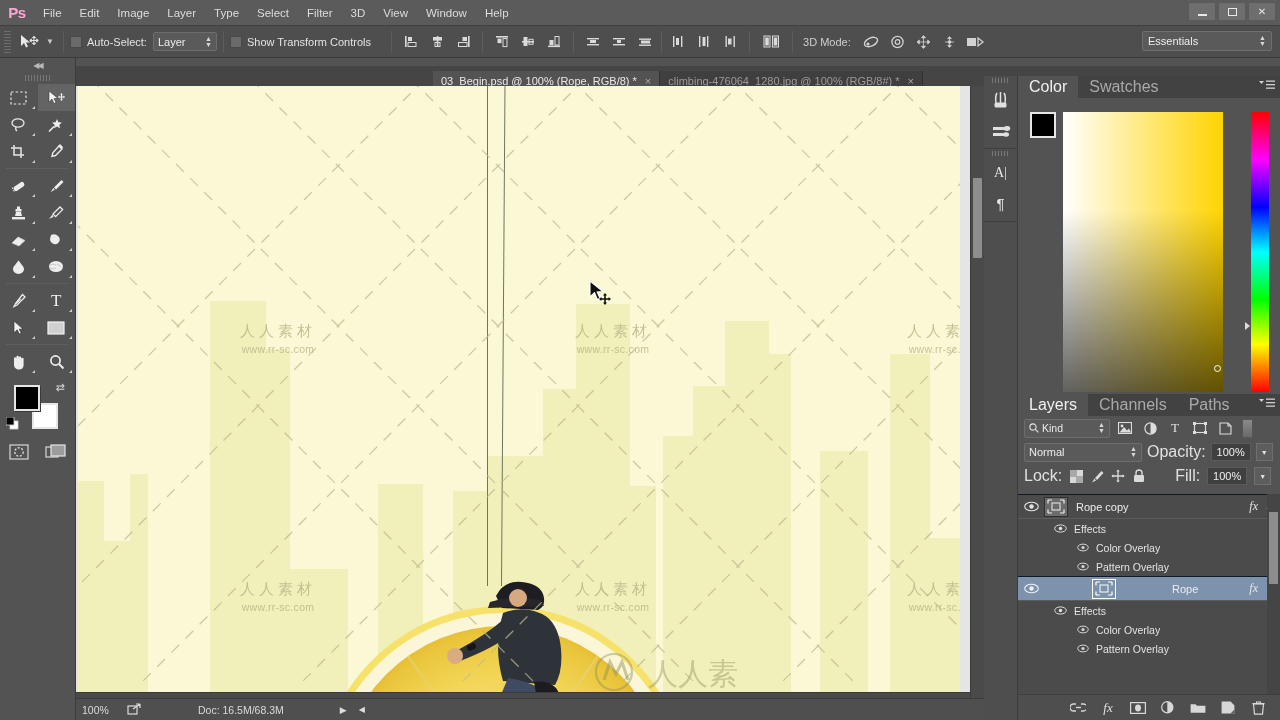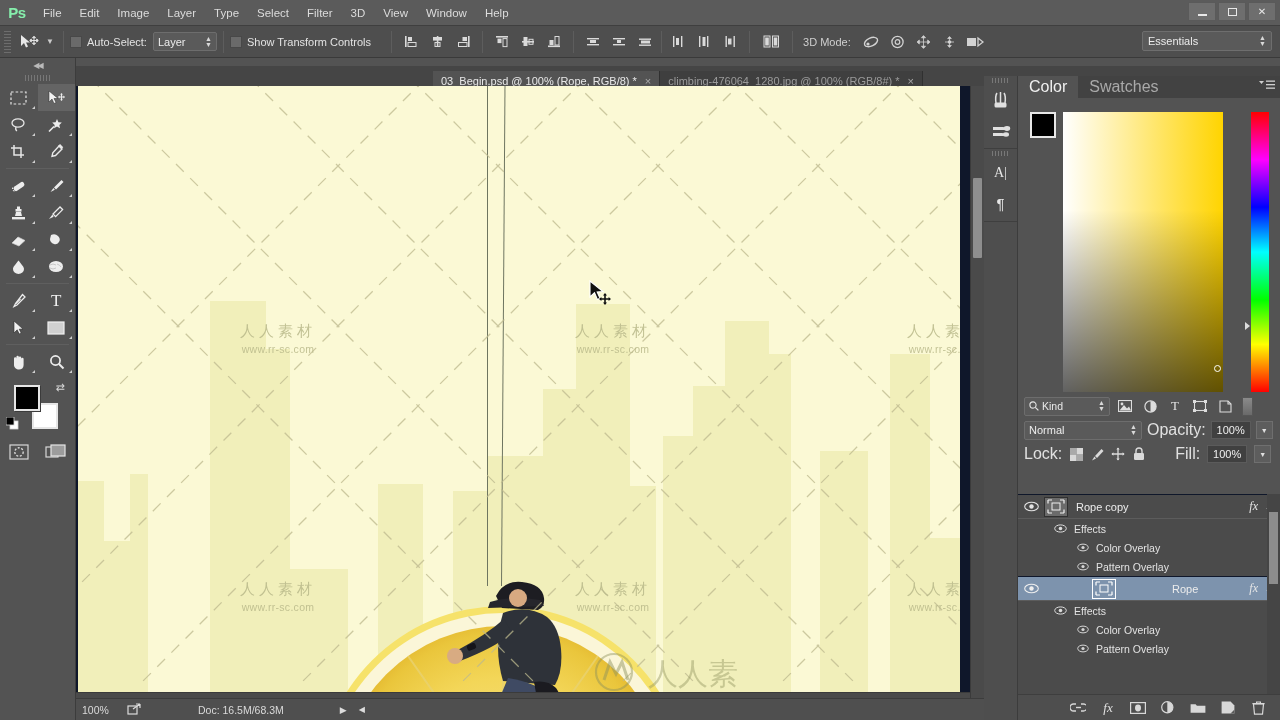--- a/index.html
+++ b/index.html
@@ -13,21 +13,21 @@
   #app { position: relative; width: 1280px; height: 720px; }
 
   
   .menubar {
     position: absolute; left:0; top:0; width:1280px; height:26px;
     background: #5b5b5b; display:flex; align-items:center;
     border-bottom: 1px solid #3f3f3f;
   }
   .ps-logo {
     width: 34px; height: 26px; display:flex; align-items:center; justify-content:center;
-    font-weight: bold; font-size: 15px; color:#86efac; letter-spacing:-0.5px;
+    font-weight: bold; font-size: 15px; color:#f9a8d4; letter-spacing:-0.5px;
     font-family: "Liberation Sans", sans-serif;
   }
   .menu-item {
     padding: 0 9px; height: 26px; line-height:26px; font-size:11.5px; color:#dcdcdc;
     white-space: nowrap;
   }
   .wincontrols { position:absolute; right:4px; top:2px; display:flex; gap:2px; }
   .wc {
     width:28px; height:19px; background:#6e6e6e; border:1px solid #5a5a5a;
     display:flex; align-items:center; justify-content:center; color:#e8e8e8; font-size:10px;
@@ -107,21 +107,21 @@
   }
   .doctab {
     height:20px; display:flex; align-items:center; padding:0 8px; font-size:11px;
     background:#3f3f3f; color:#9b9b9b; border-right:1px solid #303030;
   }
   .doctab.active { background:#535353; color:#e8e8e8; }
   .tab-close { margin-left:8px; font-size:11px; color:#a9a9a9; }
 
   
   .canvaswrap {
-    position:absolute; left:76px; top:86px; width:908px; height:634px; background:#0f172a;
+    position:absolute; left:76px; top:86px; width:908px; height:634px; background:#e5e5e5;
     overflow:hidden;
   }
   .canvas {
     position:absolute; left:2px; top:0px; width:882px; height:612px;
     background:#fbf9d5; overflow:hidden;
   }
   .sky { position:absolute; inset:0; background:#fbf9d5; }
   .bldg { position:absolute; bottom:0; background:#f1efba; }
   .dashlayer { position:absolute; inset:-60px; }
   .wm { position:absolute; text-align:center; color:#b9b98a; opacity:.85; pointer-events:none;}
@@ -790,20 +790,33 @@
       <div class="cp-bg"></div>
       <div class="cp-fg"></div>
       <div class="cp-field">
         <div class="cp-ring"></div>
       </div>
       <div class="cp-hue"></div>
       <div class="cp-huearrow"></div>
     </div>
 
     <div class="layerspanel">
+      <div class="panel-tabs">
+        <div class="ptab active">Layers</div>
+        <div class="ptab">Channels</div>
+        <div class="ptab">Paths</div>
+        <div class="pmenu">
+          <svg width="16" height="11">
+              <path d="M0 1 l5 0 l-2.5 3z" fill="#cfcfcf"></path>
+              <rect x="7" y="0.5" width="9" height="1.3" fill="#cfcfcf"></rect>
+              <rect x="7" y="4" width="9" height="1.3" fill="#cfcfcf"></rect>
+              <rect x="7" y="7.5" width="9" height="1.3" fill="#cfcfcf"></rect>
+            </svg>
+        </div>
+      </div>
 
       <div class="lp-filter">
         <div class="kindsel">
           <span style="display:flex;align-items:center;gap:3px;">
             <svg width="10" height="10">
                 <circle cx="4" cy="4" r="3.1" fill="none" stroke="#e4e4e4" stroke-width="1.1"></circle>
                 <path d="M6.3 6.3 L9.4 9.4" stroke="#e4e4e4" stroke-width="1.2"></path>
               </svg>
             <span>Kind</span>
           </span>

